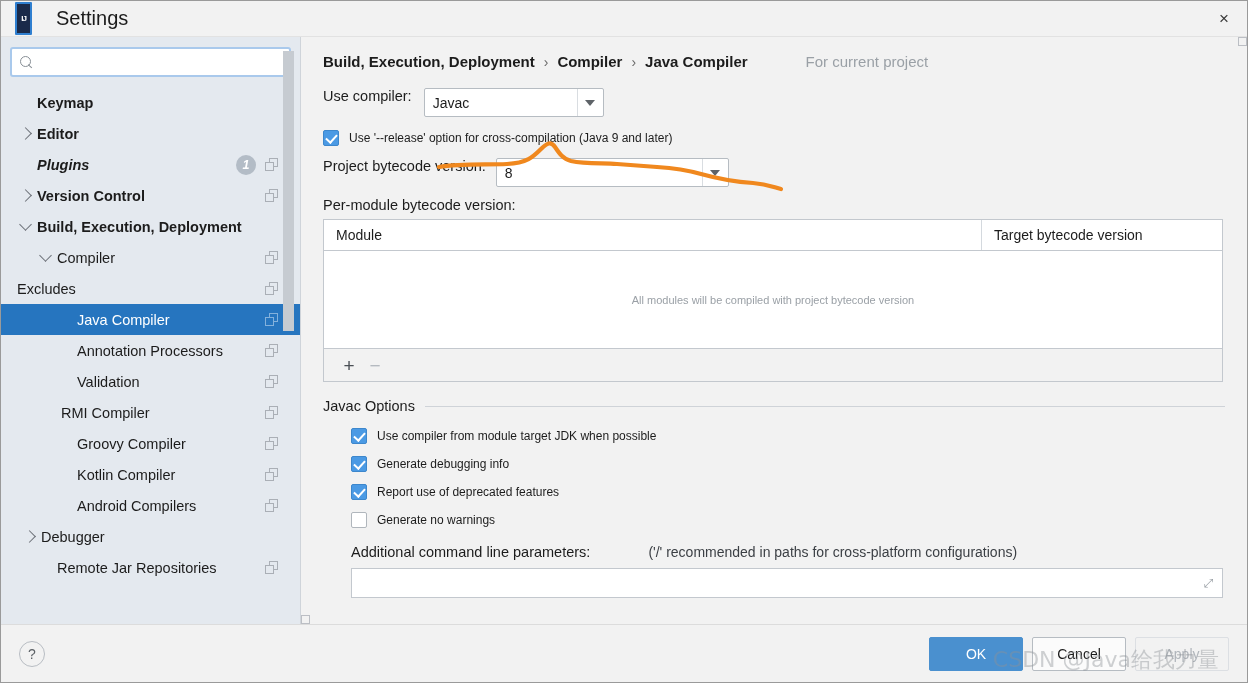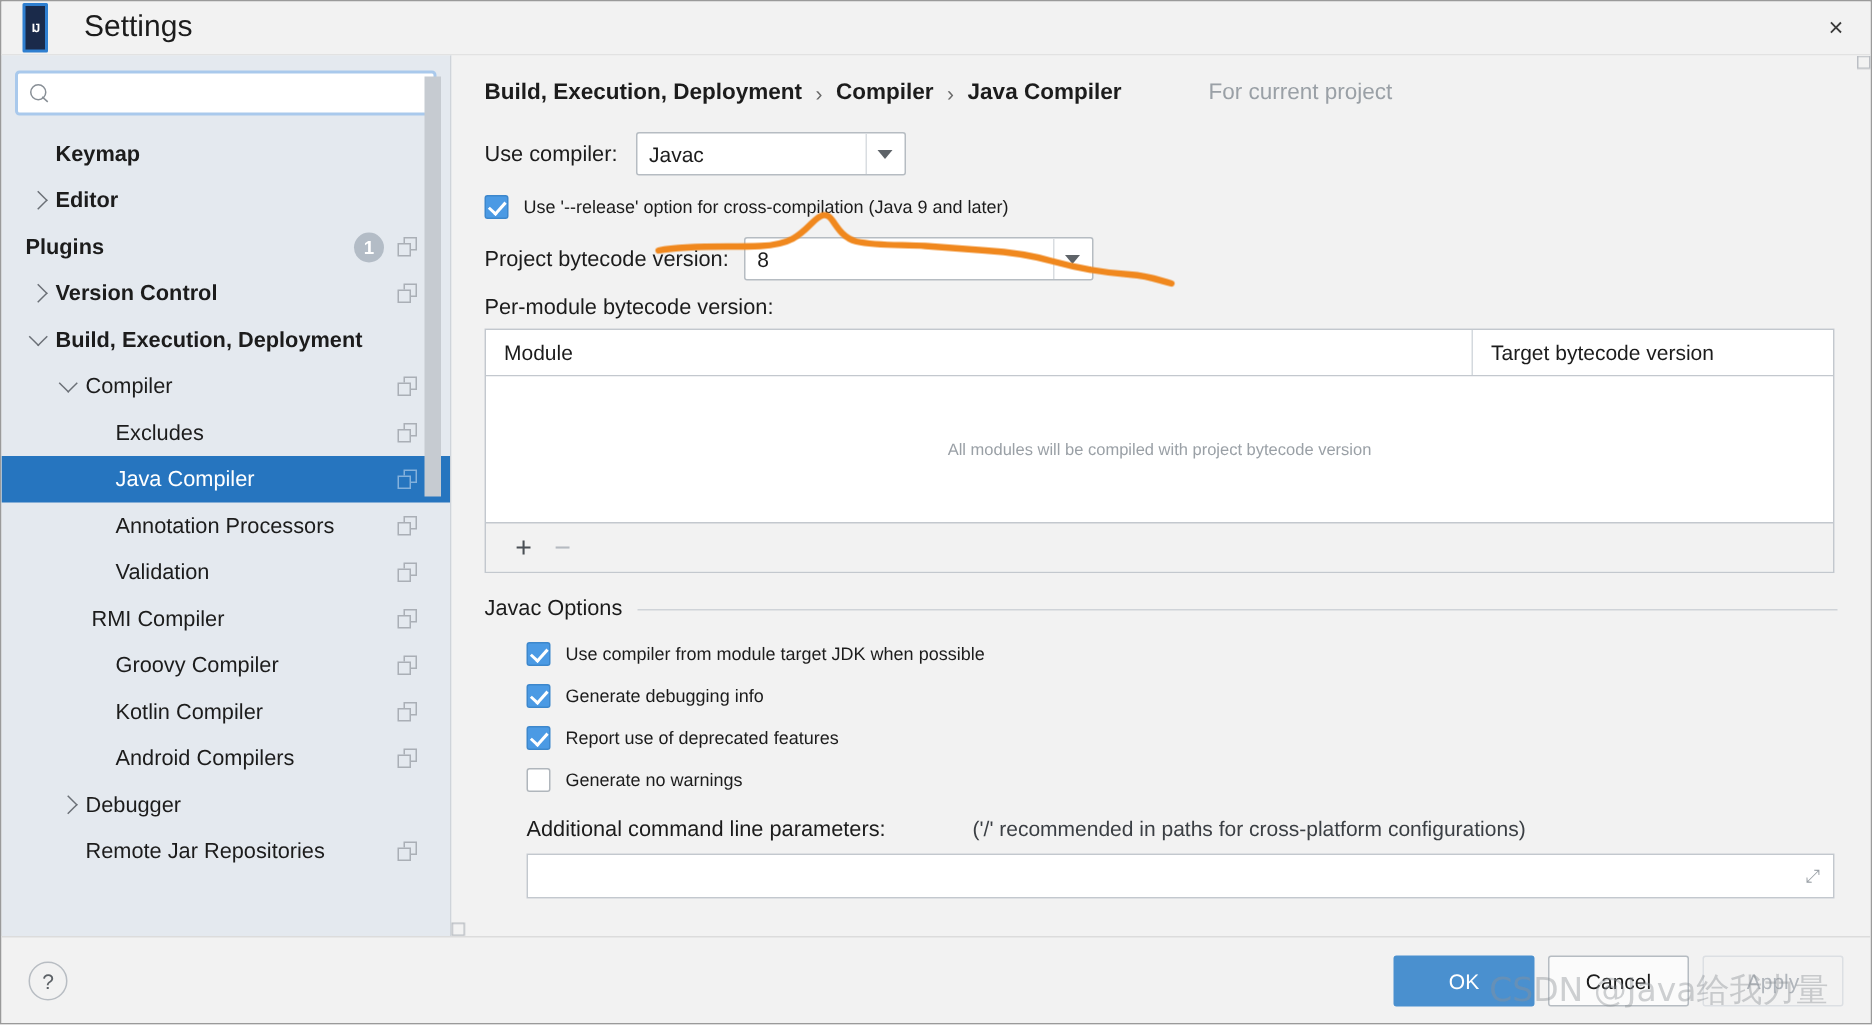--- a/index.html
+++ b/index.html
@@ -131,21 +131,21 @@
     color: #1c1c1c; font-weight: bold; margin-bottom: 18px;
   }
   .bc-sep { margin: 0 9px; color: #6a6a6a; font-weight: normal; font-size: 14px; }
   .scope-note {
     display: flex; align-items: center; margin-left: 38px;
     color: #9aa0a6; font-weight: normal; font-size: 15px;
   }
   .scope-note .copy-icon { position: static; margin-right: 7px; opacity: .75; }
   .scope-note .copy-icon i { background: #f2f2f2; border-color: #a8adb4; }
 
-  .row { display: flex; align-items: center; margin-bottom: 13px; }
+  .row { display: flex; margin-bottom: 13px; }
   .lbl { font-size: 14.5px; color: #1c1c1c; }
 
   .combo {
     position: relative; background: #ffffff;
     border: 1px solid #b6bcc2; border-radius: 2px;
     height: 29px; display: flex; align-items: center;
   }
   .combo .val { padding: 0 8px; font-size: 14px; color: #1c1c1c; }
   .combo .arrow-box {
     position: absolute; right: 0; top: 0; bottom: 0; width: 26px;
@@ -284,21 +284,21 @@
       </div>
       <div class="tree" id="tree">
           <div class="tree-row bold" style="padding-left: 20px;">
             <span class="arrow blank"></span>
             <span class="tree-label">Keymap</span>
           </div>
           <div class="tree-row bold" style="padding-left: 20px;">
             <span class="arrow right"></span>
             <span class="tree-label">Editor</span>
           </div>
-          <div class="tree-row bold" style="">
+          <div class="tree-row bold" style="padding-left: 20px; font-style: italic;">
             <span class="arrow blank"></span>
             <span class="tree-label">Plugins</span>
             <span class="badge">1</span>
             <span class="copy-icon">
               <i class="back"></i>
               <i class="front"></i>
             </span>
           </div>
           <div class="tree-row bold" style="padding-left: 20px;">
             <span class="arrow right"></span>
@@ -313,85 +313,85 @@
             <span class="tree-label">Build, Execution, Deployment</span>
           </div>
           <div class="tree-row" style="padding-left: 40px;">
             <span class="arrow down"></span>
             <span class="tree-label">Compiler</span>
             <span class="copy-icon">
               <i class="back"></i>
               <i class="front"></i>
             </span>
           </div>
+          <div class="tree-row" style="">
+            <span class="arrow blank"></span>
+            <span class="tree-label">Excludes</span>
+            <span class="copy-icon">
+              <i class="back"></i>
+              <i class="front"></i>
+            </span>
+          </div>
+          <div class="tree-row selected" style="padding-left: 60px;">
+            <span class="arrow blank"></span>
+            <span class="tree-label">Java Compiler</span>
+            <span class="copy-icon">
+              <i class="back"></i>
+              <i class="front"></i>
+            </span>
+          </div>
           <div class="tree-row" style="padding-left: 60px;">
             <span class="arrow blank"></span>
-            <span class="tree-label">Excludes</span>
-            <span class="copy-icon">
-              <i class="back"></i>
-              <i class="front"></i>
-            </span>
-          </div>
-          <div class="tree-row selected" style="padding-left: 60px;">
-            <span class="arrow blank"></span>
-            <span class="tree-label">Java Compiler</span>
+            <span class="tree-label">Annotation Processors</span>
             <span class="copy-icon">
               <i class="back"></i>
               <i class="front"></i>
             </span>
           </div>
           <div class="tree-row" style="padding-left: 60px;">
             <span class="arrow blank"></span>
-            <span class="tree-label">Annotation Processors</span>
+            <span class="tree-label">Validation</span>
+            <span class="copy-icon">
+              <i class="back"></i>
+              <i class="front"></i>
+            </span>
+          </div>
+          <div class="tree-row" style="padding-left: 44px;">
+            <span class="arrow blank"></span>
+            <span class="tree-label">RMI Compiler</span>
             <span class="copy-icon">
               <i class="back"></i>
               <i class="front"></i>
             </span>
           </div>
           <div class="tree-row" style="padding-left: 60px;">
             <span class="arrow blank"></span>
-            <span class="tree-label">Validation</span>
-            <span class="copy-icon">
-              <i class="back"></i>
-              <i class="front"></i>
-            </span>
-          </div>
-          <div class="tree-row" style="padding-left: 44px;">
-            <span class="arrow blank"></span>
-            <span class="tree-label">RMI Compiler</span>
+            <span class="tree-label">Groovy Compiler</span>
             <span class="copy-icon">
               <i class="back"></i>
               <i class="front"></i>
             </span>
           </div>
           <div class="tree-row" style="padding-left: 60px;">
             <span class="arrow blank"></span>
-            <span class="tree-label">Groovy Compiler</span>
+            <span class="tree-label">Kotlin Compiler</span>
             <span class="copy-icon">
               <i class="back"></i>
               <i class="front"></i>
             </span>
           </div>
           <div class="tree-row" style="padding-left: 60px;">
             <span class="arrow blank"></span>
-            <span class="tree-label">Kotlin Compiler</span>
-            <span class="copy-icon">
-              <i class="back"></i>
-              <i class="front"></i>
-            </span>
-          </div>
-          <div class="tree-row" style="padding-left: 60px;">
-            <span class="arrow blank"></span>
             <span class="tree-label">Android Compilers</span>
             <span class="copy-icon">
               <i class="back"></i>
               <i class="front"></i>
             </span>
           </div>
-          <div class="tree-row" style="padding-left: 40px;">
+          <div class="tree-row" style="padding-left: 24px;">
             <span class="arrow right"></span>
             <span class="tree-label">Debugger</span>
           </div>
           <div class="tree-row" style="padding-left: 40px;">
             <span class="arrow blank"></span>
             <span class="tree-label">Remote Jar Repositories</span>
             <span class="copy-icon">
               <i class="back"></i>
               <i class="front"></i>
             </span>

